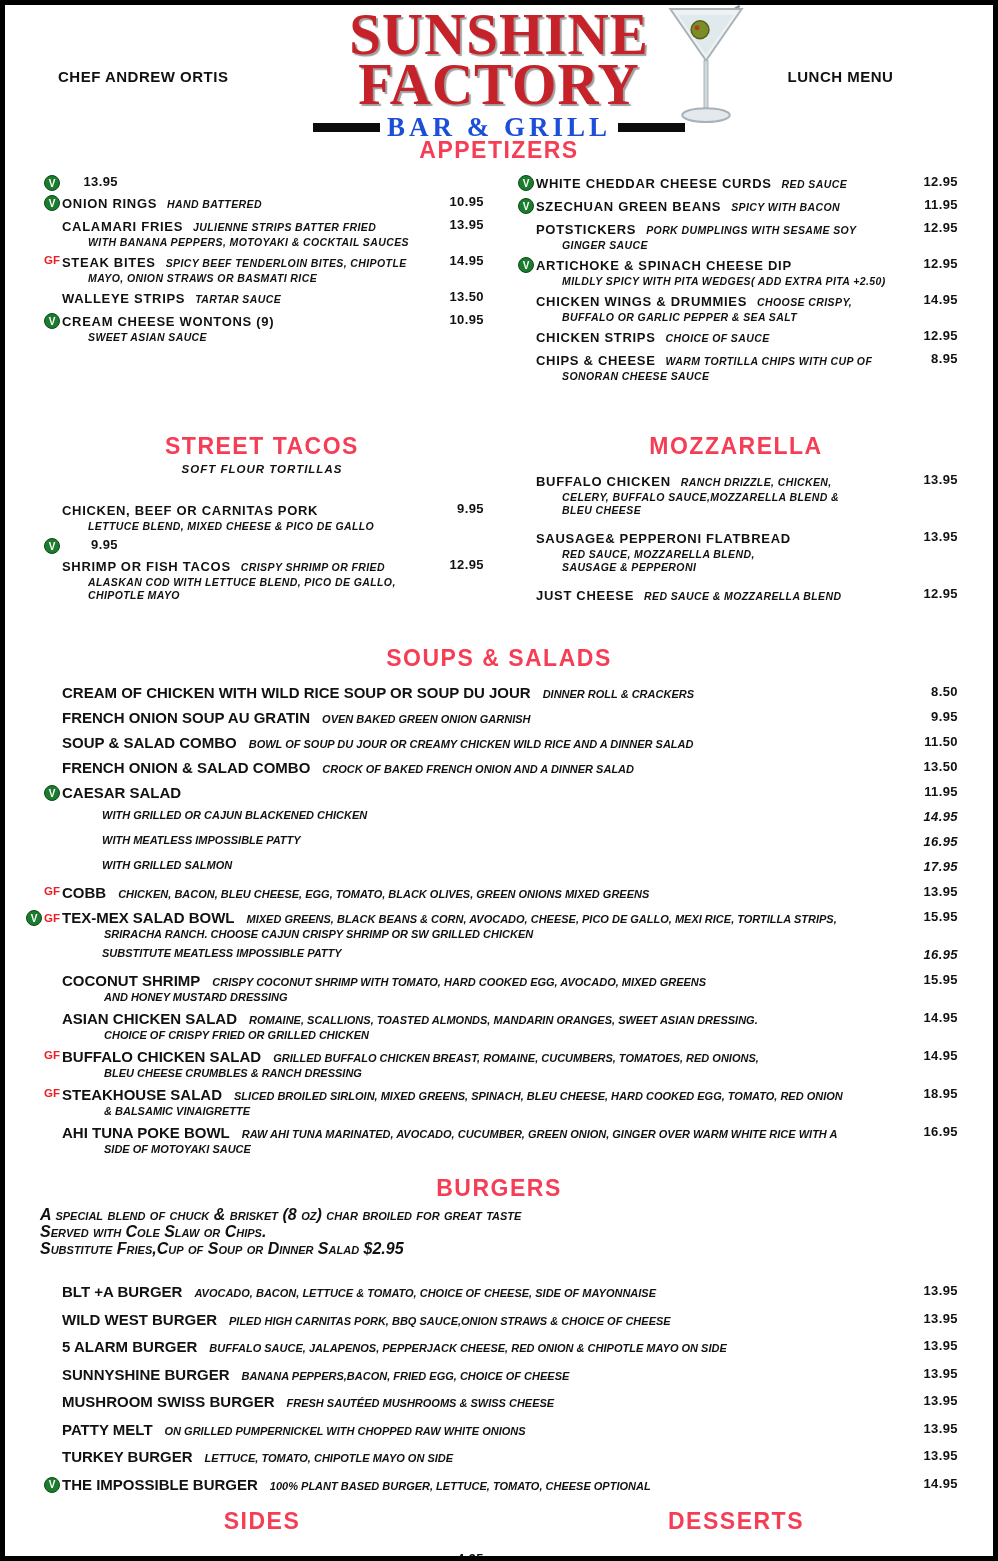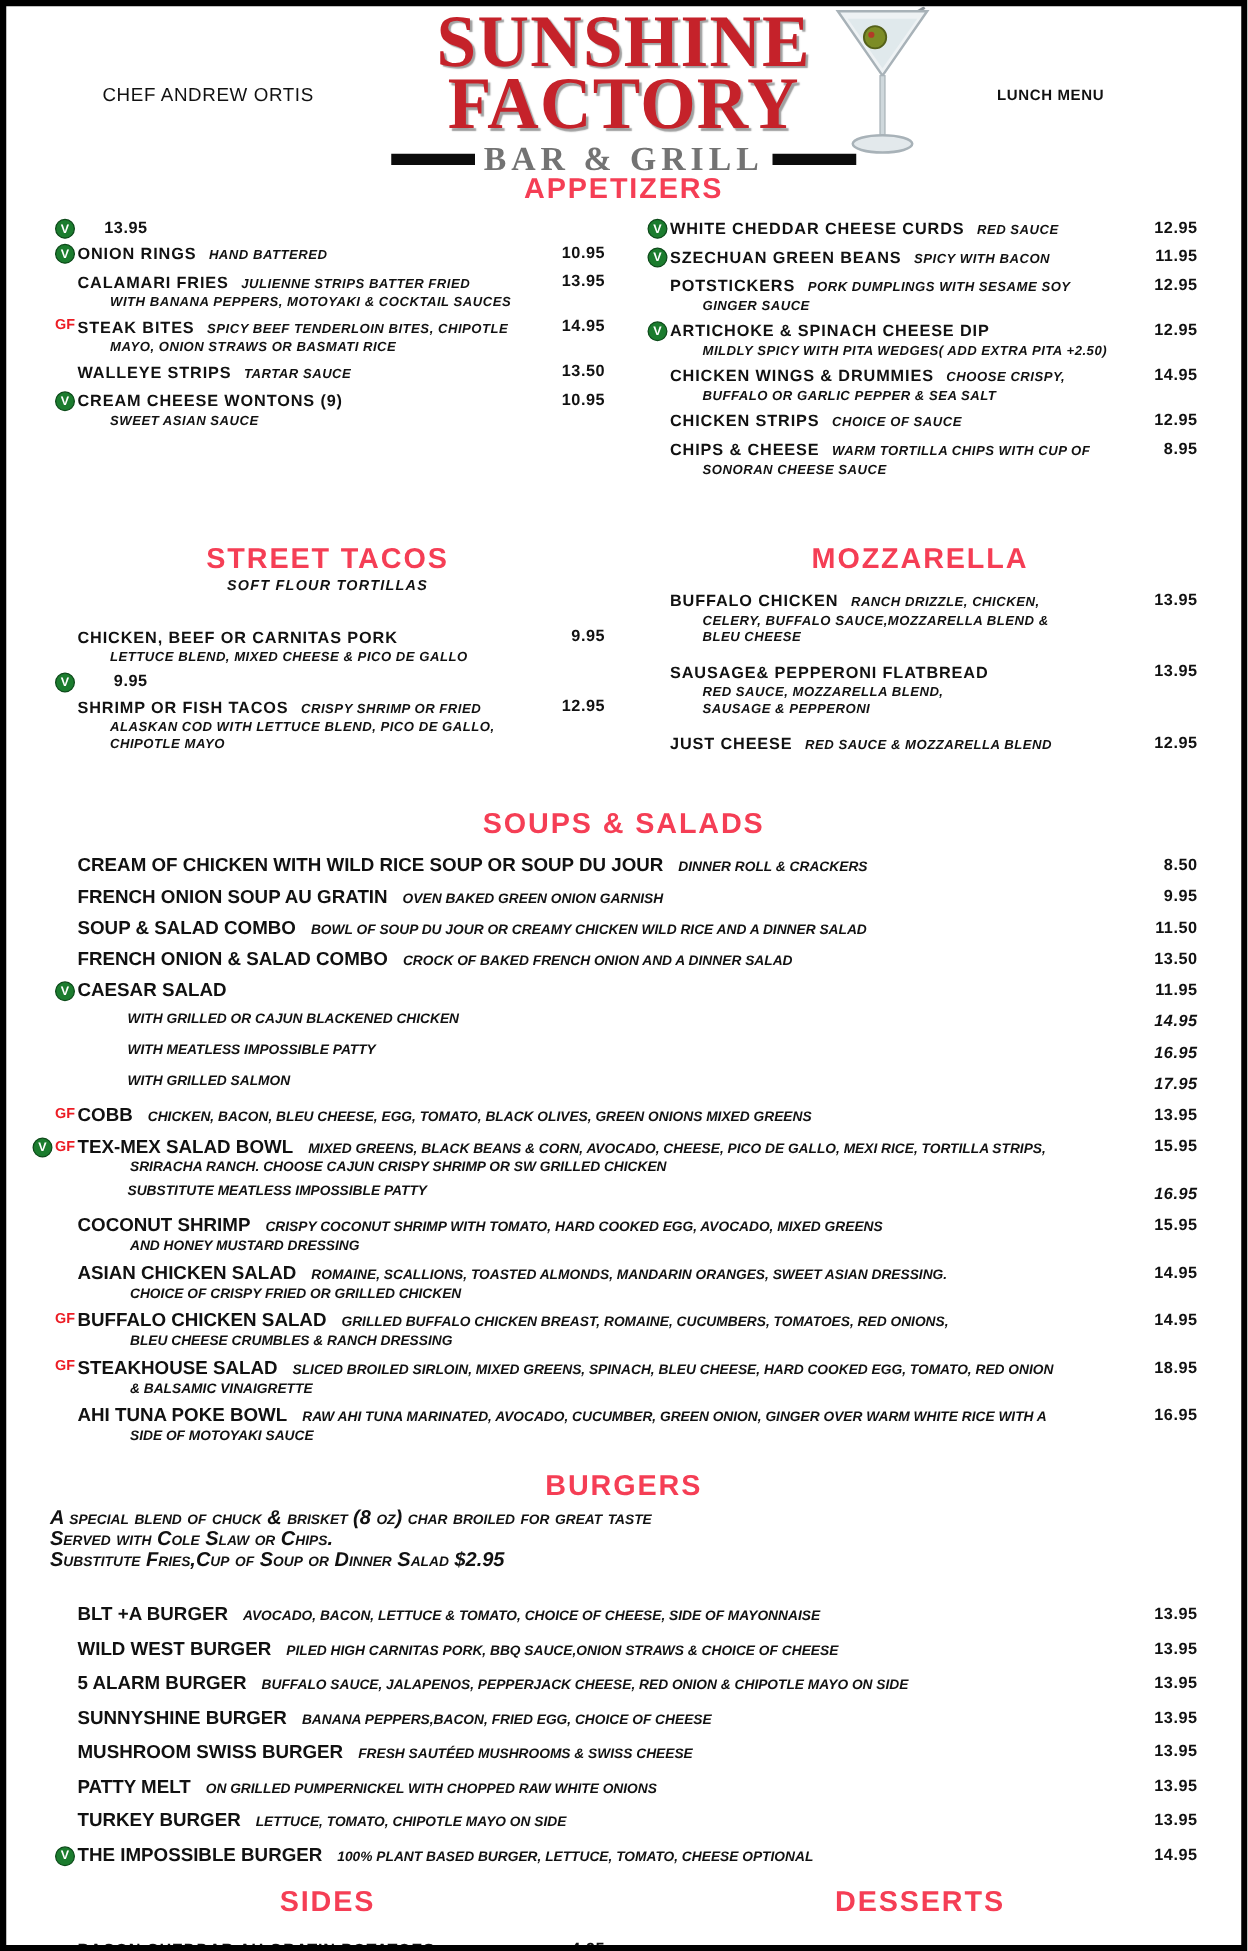--- a/index.html
+++ b/index.html
@@ -8,30 +8,30 @@
     --veg-green:#1b7c2e;
     --gf-red:#ec1c24;
     --ink:#111;
   }
   html,body{margin:0;padding:0;background:#fff;}
   body{font-family:"Liberation Sans",sans-serif;color:var(--ink);}
   .page{width:998px;height:1561px;box-sizing:border-box;border:5px solid #000;background:#fff;
         padding:0 35px;overflow:hidden;position:relative;}
   
   .hdr{display:grid;grid-template-columns:235px 1fr 235px;align-items:center;margin-top:4px;height:126px;}
-  .chef{font-weight:400;font-size:15px;letter-spacing:.5px;padding-left:18px;text-align:center;}
-  .lunch{font-weight:700;font-size:12px;letter-spacing:.5px;text-align:center;}
+  .chef{font-weight:700;font-size:15px;letter-spacing:.5px;padding-left:18px;}
+  .lunch{font-weight:700;font-size:15px;letter-spacing:.5px;text-align:center;}
   .logo{position:relative;width:372px;margin:0 auto;text-align:center;}
   .logo-l1,.logo-l2{font-family:"Liberation Serif",serif;font-weight:700;color:var(--logo-red);
         font-size:57px;line-height:.88;letter-spacing:1px;transform:scaleY(1.04);
         text-shadow:2px 2px 1px rgba(0,0,0,.38);white-space:nowrap;}
   .logo-l3{display:flex;align-items:center;gap:7px;margin-top:3px;}
   .logo-l3 .bar{flex:1;height:9px;background:#0c0c0c;}
   .logo-l3 .bgtext{font-family:"Liberation Serif",serif;font-weight:700;font-size:27px;
-        letter-spacing:4px;white-space:nowrap;color:#737373;text-align:right;}
+        letter-spacing:4px;white-space:nowrap;color:#1d4ed8;text-align:right;}
   .martini{position:absolute;right:-62px;top:-6px;width:82px;height:124px;}
   
   .stitle{margin:0;text-align:center;color:var(--accent);font-size:23px;font-weight:800;
         letter-spacing:1.5px;}
   .subtitle{ text-align:center;font-style:italic;font-weight:700;font-size:11.5px;
         letter-spacing:1px;margin-top:3px;}
   
   .item-row{display:flex;align-items:flex-start;position:relative;padding-left:22px;margin-bottom:5px;}
   .badges{position:absolute;right:calc(100% - 20px);top:1px;display:flex;gap:2px;align-items:center;}
   .badge-v{display:inline-flex;width:14px;height:14px;border-radius:50%;background:var(--veg-green);

